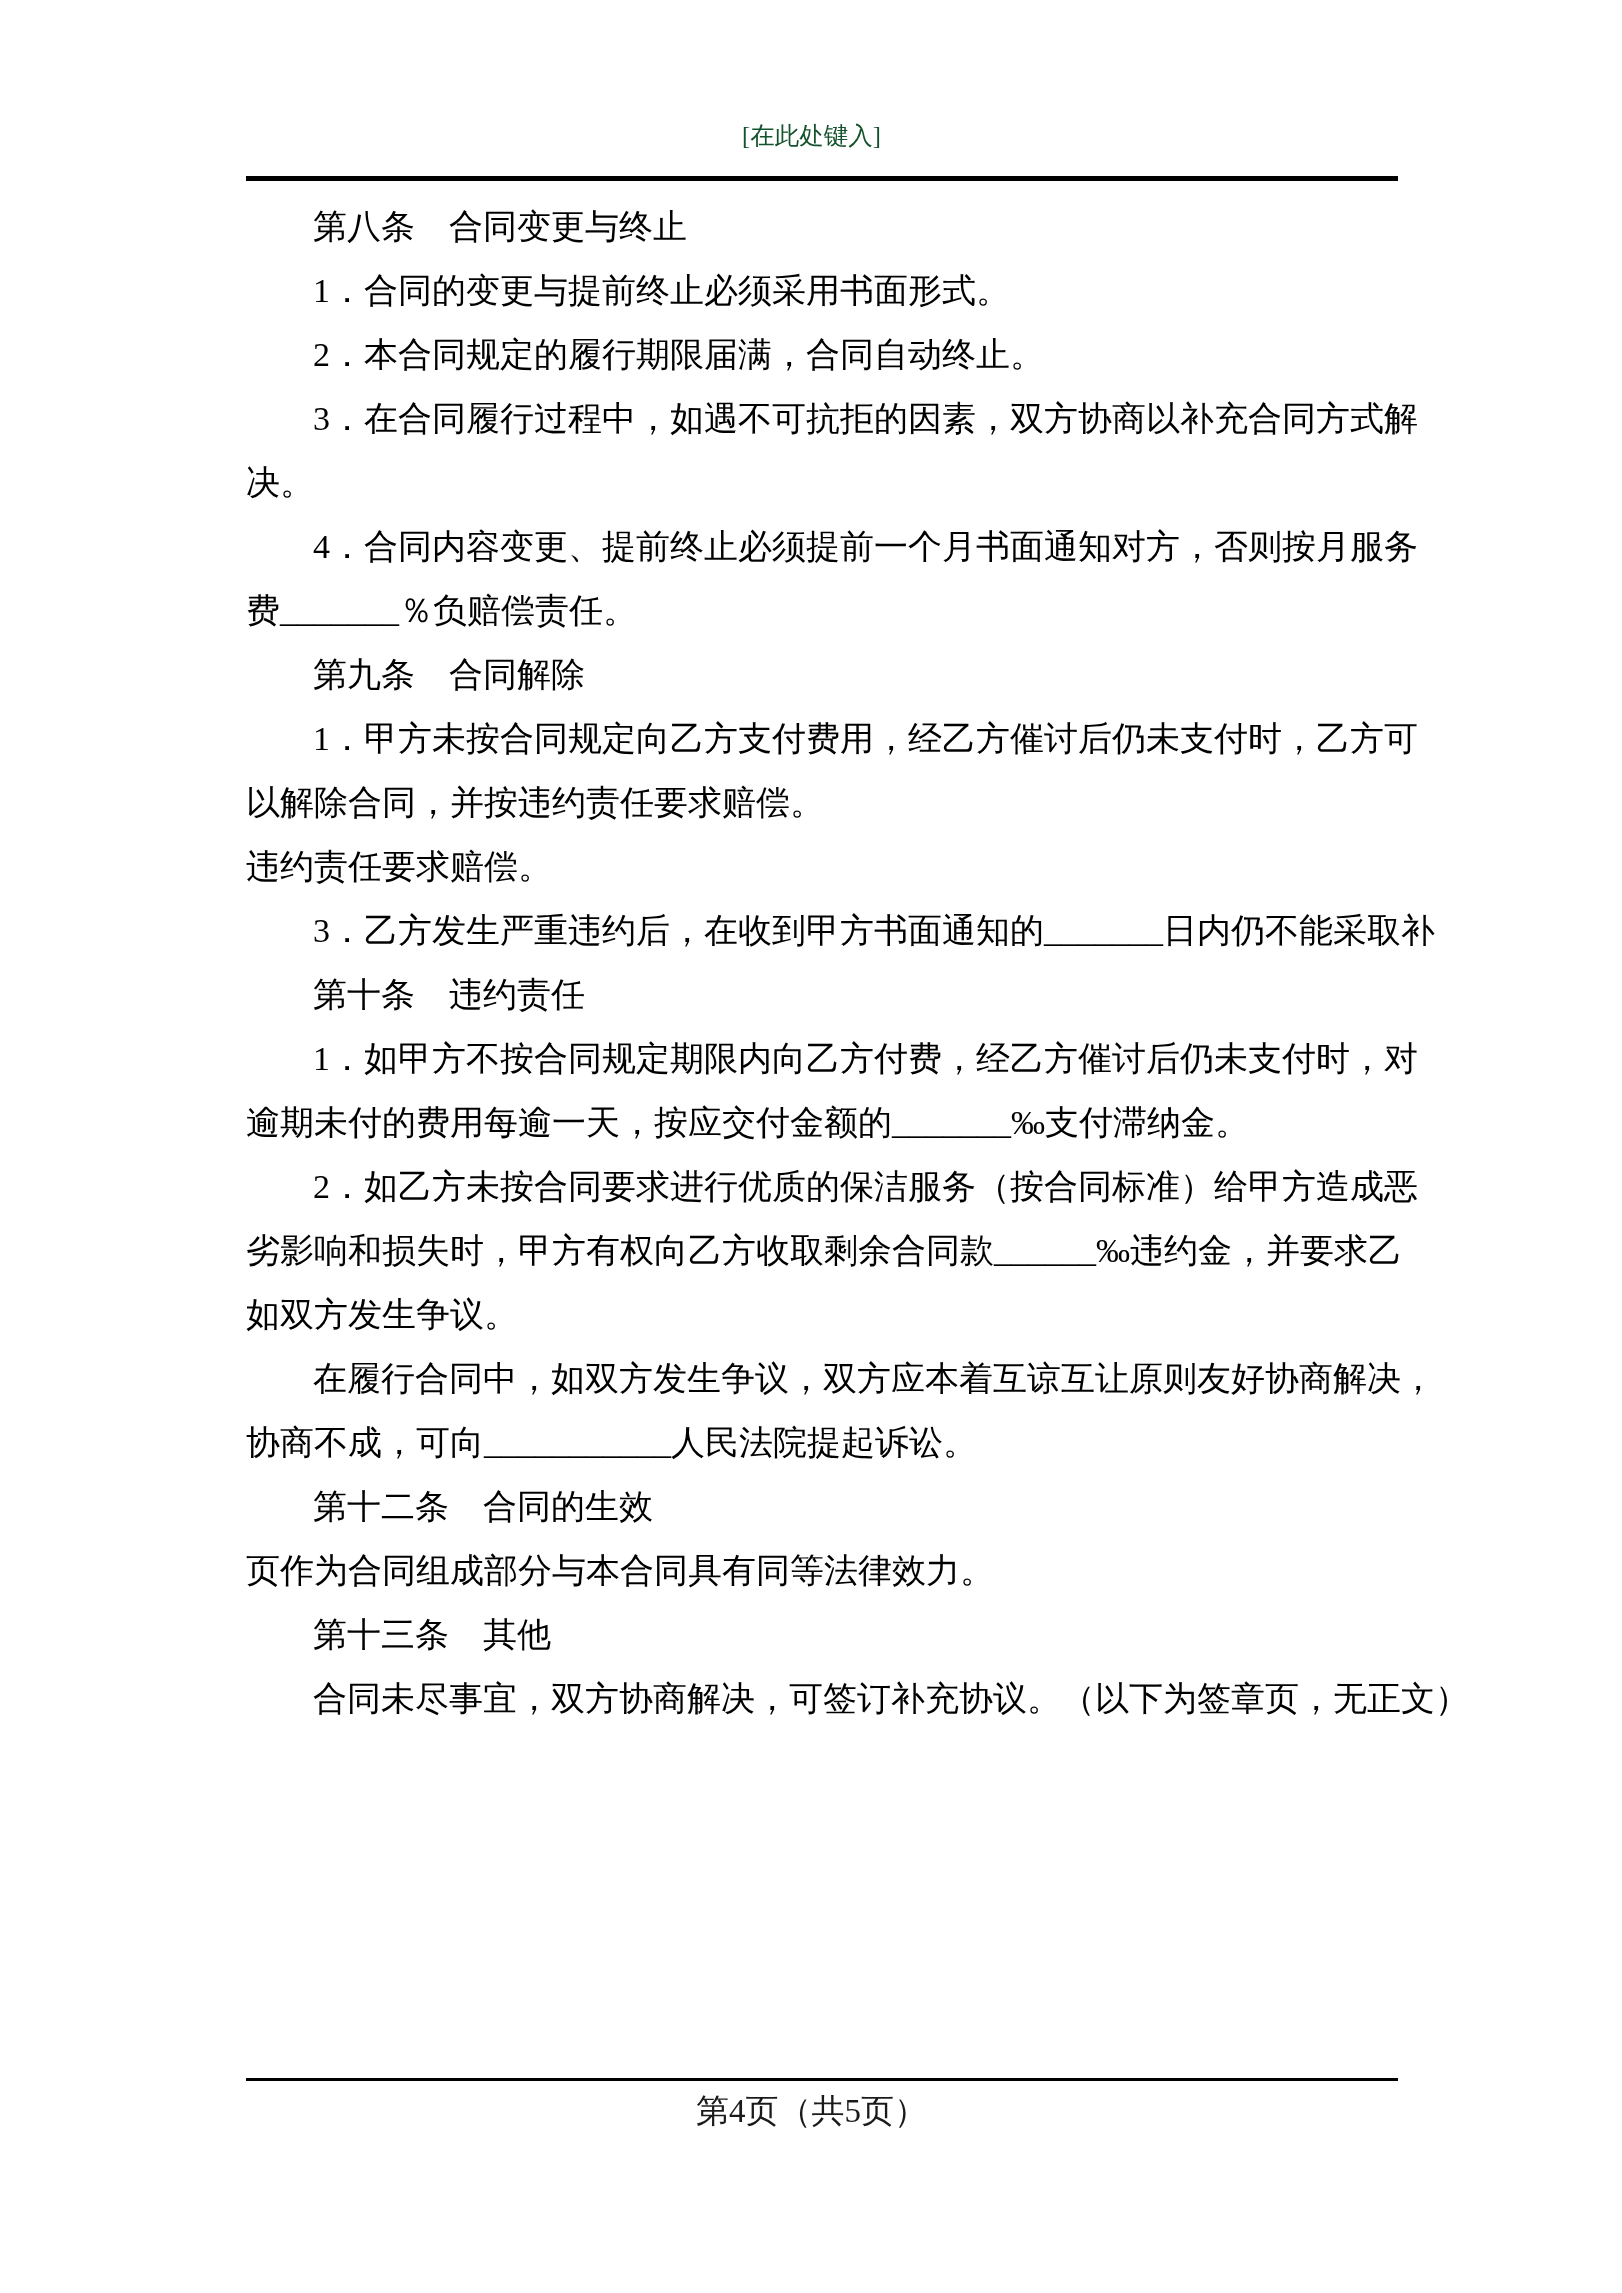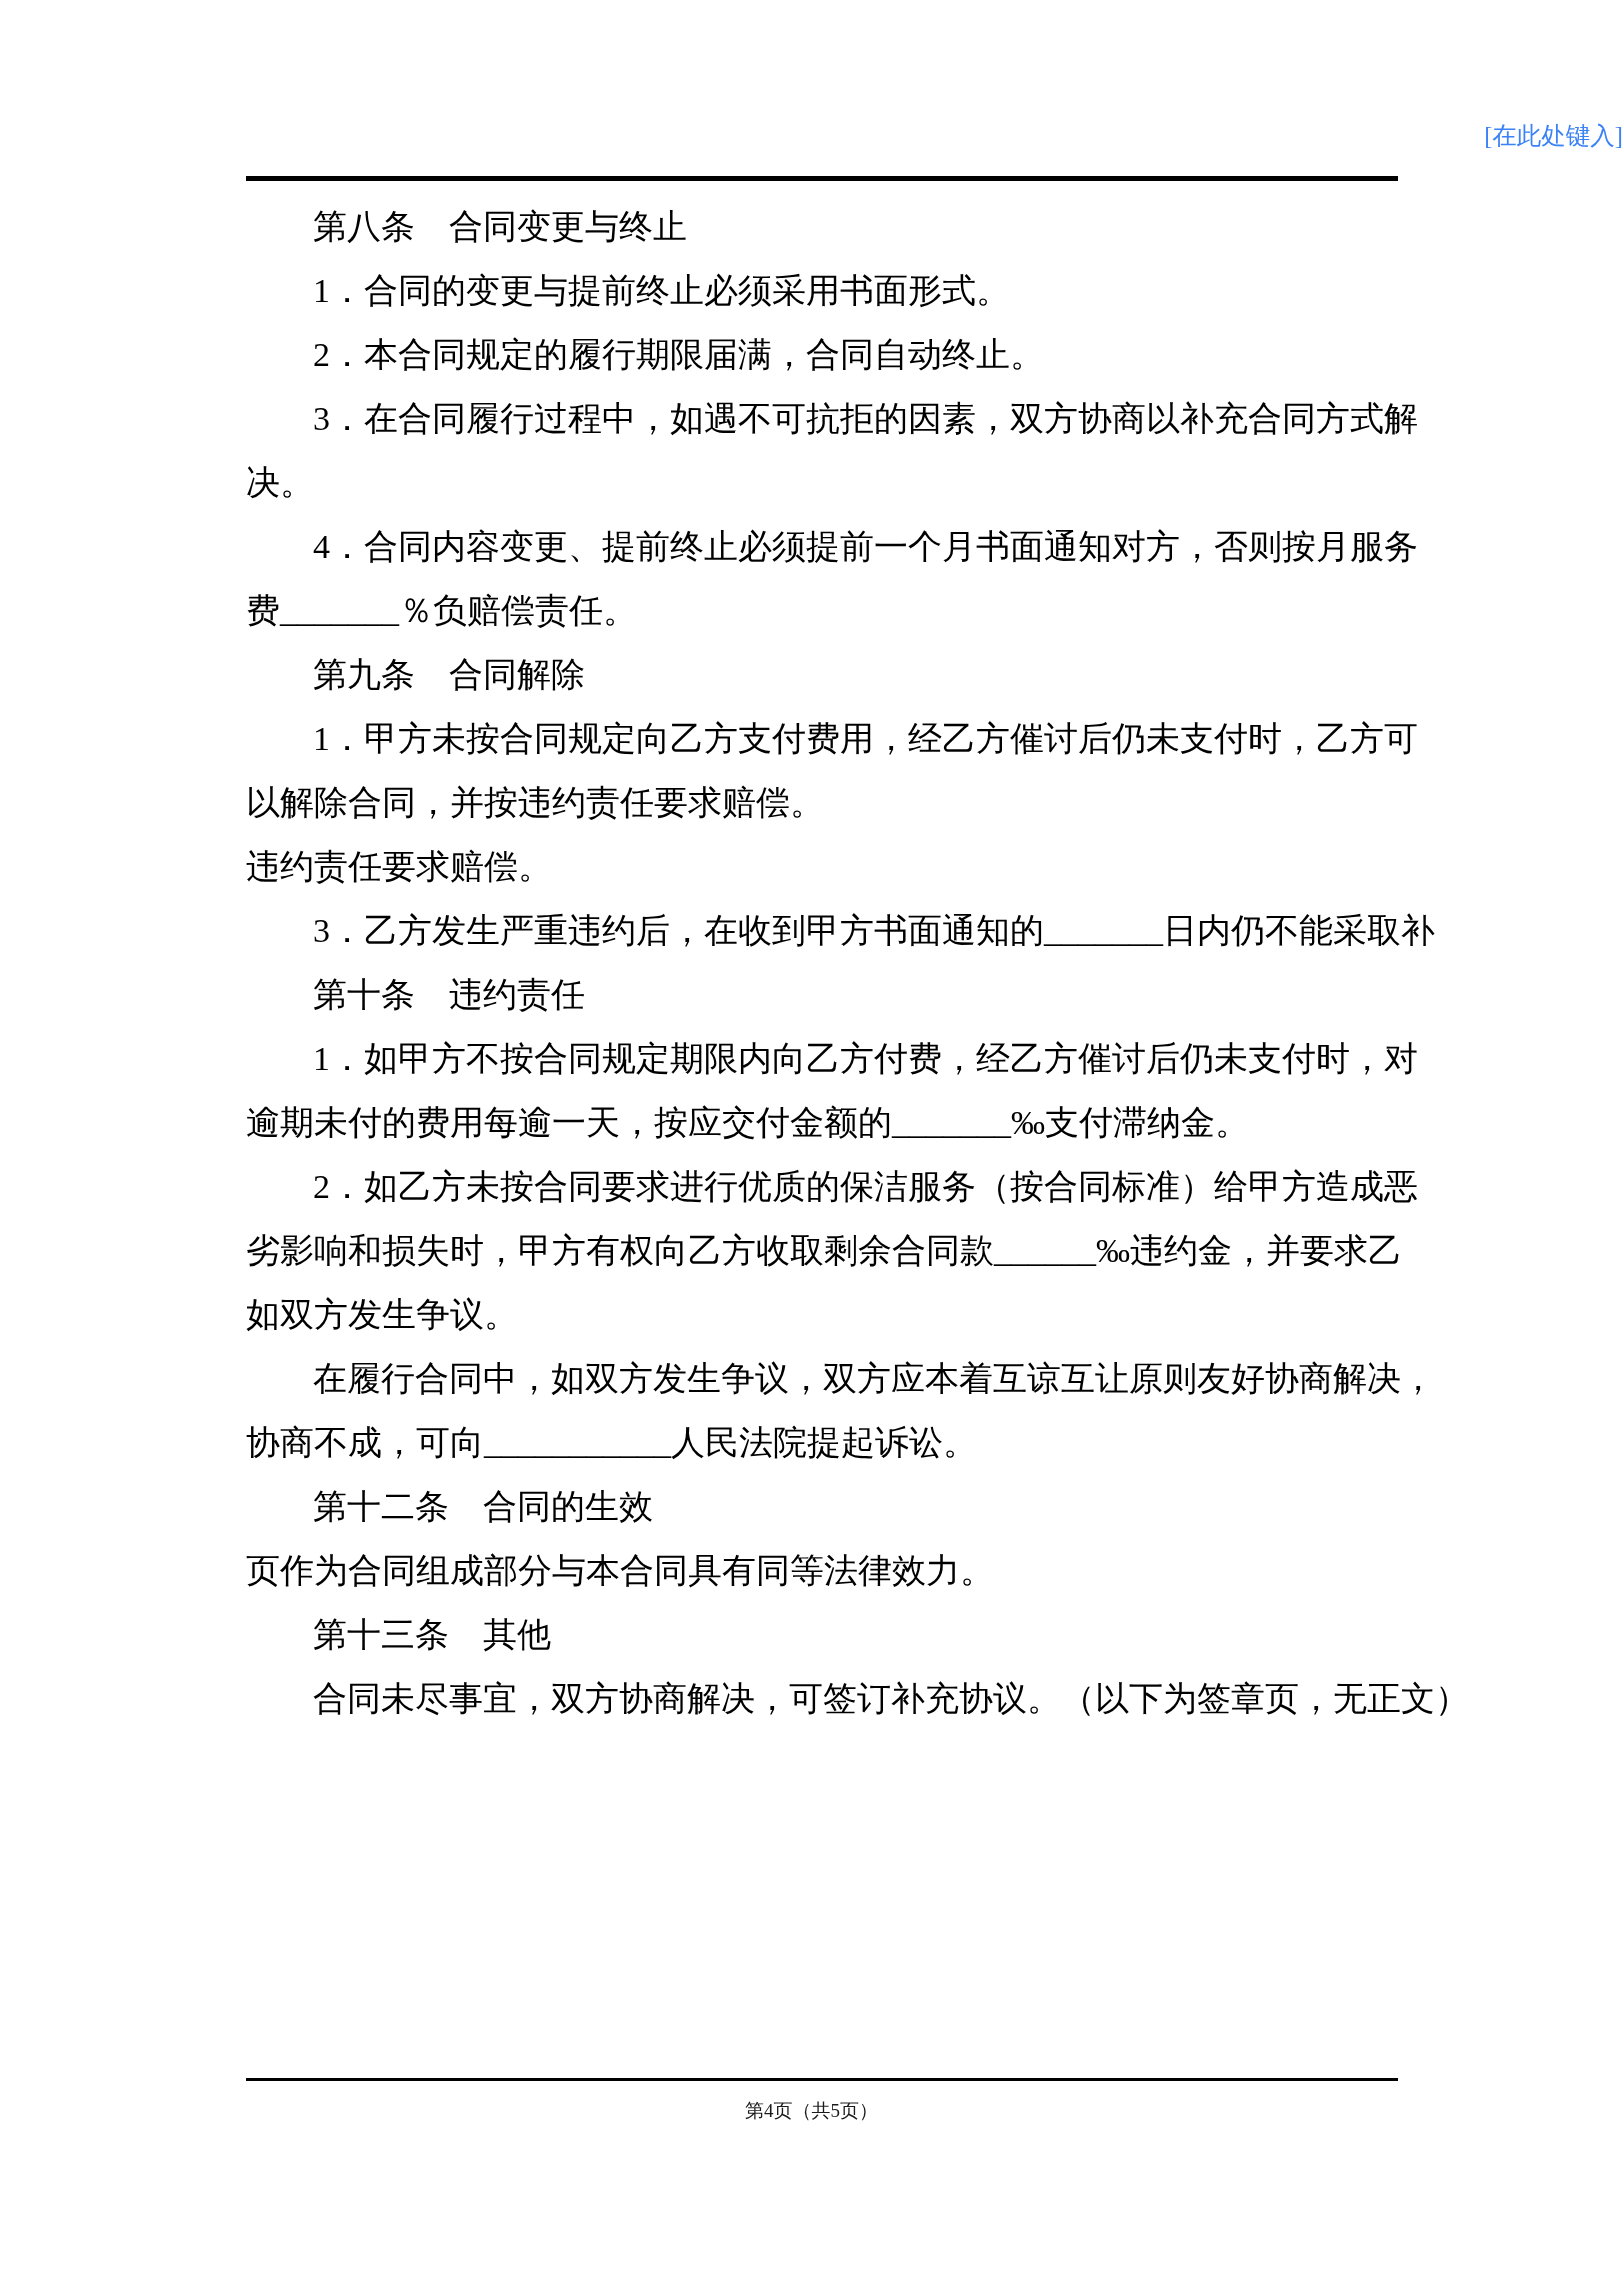--- a/index.html
+++ b/index.html
@@ -14,24 +14,24 @@
     background: #ffffff;
     color: #000000;
     font-family: "Liberation Serif", "DejaVu Serif", serif;
     overflow: hidden;
   }
   .header-text {
     position: absolute;
     top: 118px;
     left: 0;
     width: 100%;
-    text-align: right;
+    text-align: center;
     font-size: 24.5px;
     line-height: 36px;
-    color: #3b82f6;
+    color: #14532d;
   }
   .header-rule {
     position: absolute;
     top: 176px;
     left: 246px;
     width: 1152px;
     height: 4.5px;
     background: #000000;
   }
   .doc-body {
@@ -56,21 +56,21 @@
     width: 1152px;
     height: 2.7px;
     background: #000000;
   }
   .footer-text {
     position: absolute;
     top: 2093px;
     left: 0;
     width: 100%;
     text-align: center;
-    font-size: 19px;
+    font-size: 33px;
     line-height: 36px;
     color: #1a1a1a;
   }
 </style>
 </head>
 <body>
 
 <div class="page">
 
   <div class="header-text">[在此处键入]</div>

